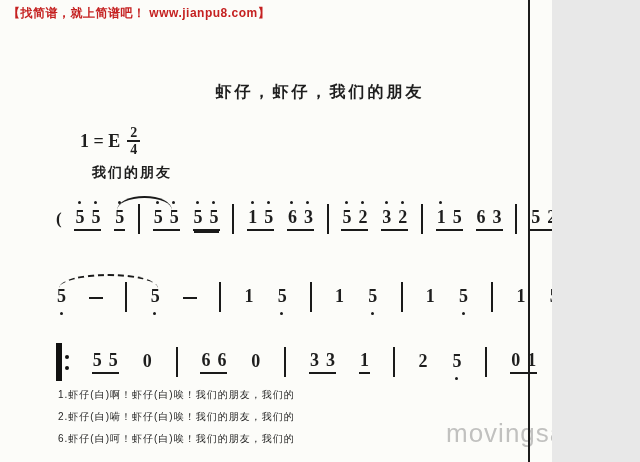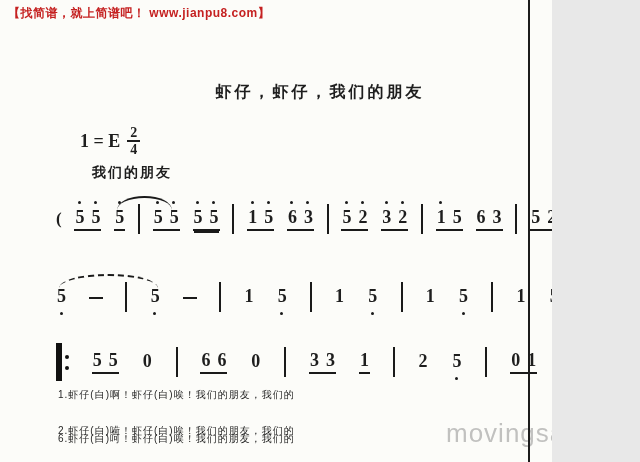--- a/index.html
+++ b/index.html
@@ -34,21 +34,21 @@
   .mtxt{font-size:17px;}
   .rep{display:flex;align-items:center;gap:3px;height:38px;}
   .repbar{width:6px;height:38px;background:#111;}
   .repdots{display:flex;flex-direction:column;gap:7px;}
   .rdot{width:4px;height:4px;border-radius:50%;background:#111;}
   .arc{position:absolute;top:-2px;height:12px;border-top:2px solid #1a1a1a;
        border-radius:50% 50% 0 0/100% 100% 0 0;}
   .arc.dashed{border-top-style:dashed;}
   .lrow{position:absolute;left:58px;width:550px;display:flex;justify-content:flex-start;
         font-size:10px;letter-spacing:1px;white-space:nowrap;}
-  #l0{top:388px} #l1{top:424px} #l2{top:432px}
+  #l0{top:388px} #l1{top:410px} #l2{top:432px}
   .watermark{position:absolute;left:446px;top:418px;font-size:26px;color:#9a9a9a;
              opacity:.6;letter-spacing:1px;}
   .edge-line{position:absolute;right:22px;top:0;width:2px;height:462px;background:#1c1c1c;}
 </style>
 </head>
 <body>
 
 <div class="page">
 
   <div class="banner" style="color: rgb(197, 33, 33);">【找简谱，就上简谱吧！ www.jianpu8.com】</div>

